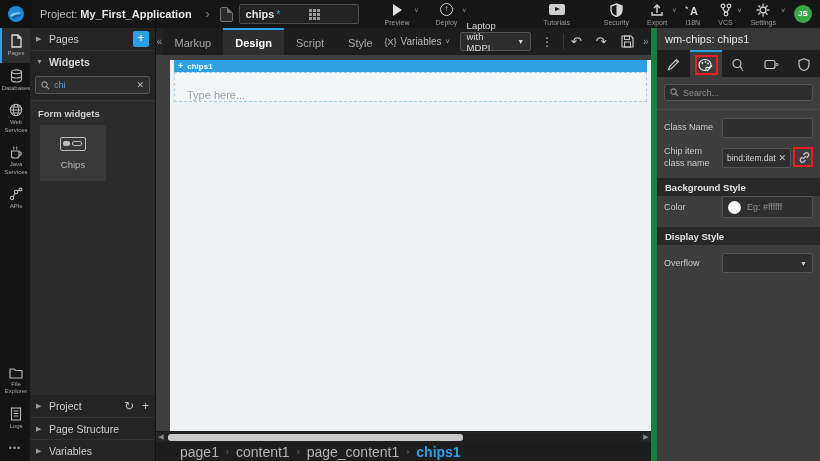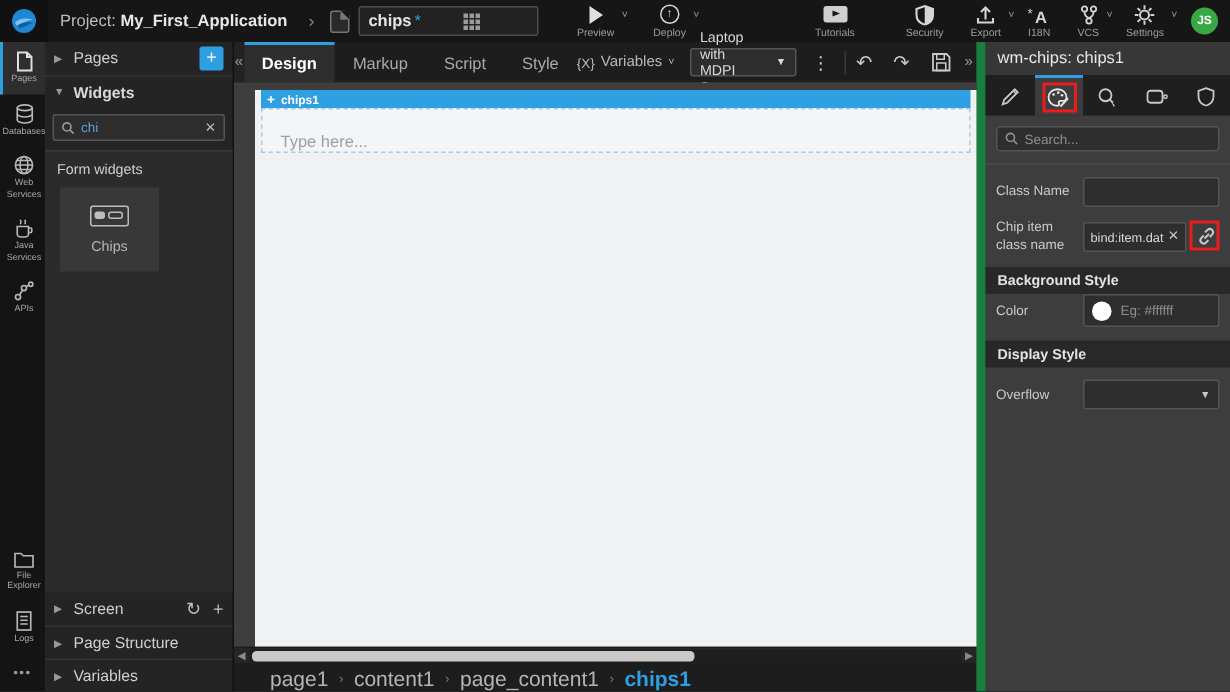--- a/index.html
+++ b/index.html
@@ -48,21 +48,21 @@
   .lpanel { width:126px; background:#242424; flex:0 0 126px; display:flex; flex-direction:column; border-right:1px solid #111; }
   .sec-row { height:22px; display:flex; align-items:center; padding:0 6px; color:#cfcfcf; font-size:10.5px; border-top:1px solid #333; cursor:pointer; flex:0 0 22px; }
   .sec-row:first-child { border-top:none; }
   .sec-row .tri { font-size:7px; color:#9a9a9a; margin-right:6px; width:7px; }
   .sec-row .s-lbl { font-weight:bold; color:#d8d8d8; }
   .add-btn { margin-left:auto; width:16px; height:16px; background:#2e9fe0; color:#fff; border-radius:2px; font-size:12px; line-height:14px; text-align:center; cursor:pointer; }
   .srch { margin:4px 5px 6px; height:18px; background:#2d2d2d; border:1px solid #555; border-radius:2px; display:flex; align-items:center; padding:0 5px; flex:0 0 18px; }
   .srch .stext { color:#5f9fd8; font-size:9px; flex:1; margin-left:4px; }
   .srch .clear { color:#bdbdbd; font-size:9px; cursor:pointer; }
   .widget-zone { flex:1; background:#2b2b2b; border-top:1px solid #383838; overflow:hidden; }
-  .fw-label { color:#cfcfcf; font-size:9.5px; font-weight:normal; padding:7px 8px 6px; }
+  .fw-label { color:#cfcfcf; font-size:9.5px; font-weight:bold; padding:7px 8px 6px; }
   .chip-tile { width:66px; height:56px; background:#383838; margin-left:10px; display:flex; flex-direction:column; align-items:center; justify-content:center; cursor:pointer; }
   .chip-tile .cico { width:26px; height:14px; border:1px solid #bdbdbd; border-radius:2px; display:flex; align-items:center; gap:2px; padding:0 2px; }
   .chip-tile .cico i { display:block; height:5px; border-radius:2px; background:#bdbdbd; }
   .chip-tile .cico i.a { width:7px; } .chip-tile .cico i.b { width:10px; border:1px solid #bdbdbd; background:transparent; }
   .chip-tile .clbl { color:#b5b5b5; font-size:9.5px; margin-top:8px; }
   .lp-bottom { margin-top:auto; }
   .sec-tools { margin-left:auto; display:flex; gap:8px; color:#bdbdbd; font-size:12px; }
 
   
   .center { width:495px; flex:0 0 495px; display:flex; flex-direction:column; background:#3e3e3e; }
@@ -331,42 +331,42 @@
           <span class="cico">
               <i class="a"></i>
               <i class="b"></i>
             </span>
           <span class="clbl">Chips</span>
         </div>
       </div>
       <div class="lp-bottom">
         <div class="sec-row">
           <span class="tri">▶</span>
-          <span>Screen</span>
+          <span>Project</span>
           <span class="sec-tools">
             <span>↻</span>
             <span>+</span>
           </span>
         </div>
         <div class="sec-row">
           <span class="tri">▶</span>
           <span>Page Structure</span>
         </div>
         <div class="sec-row">
           <span class="tri">▶</span>
           <span>Variables</span>
         </div>
       </div>
     </div>
 
     <div class="center">
       <div class="ctoolbar">
         <span class="collapse-btn">«</span>
+        <span class="ctab">Markup</span>
         <span class="ctab active">Design</span>
-        <span class="ctab">Markup</span>
         <span class="ctab">Script</span>
         <span class="ctab">Style</span>
         <span class="vars-btn">
           <span class="vx">{X}</span>
           <span>Variables</span>
           <span style="font-size:7px;">˅</span>
         </span>
         <span class="dev-select">
           <span>Laptop with MDPI Screen</span>
           <span style="font-size:7px;">▼</span>

